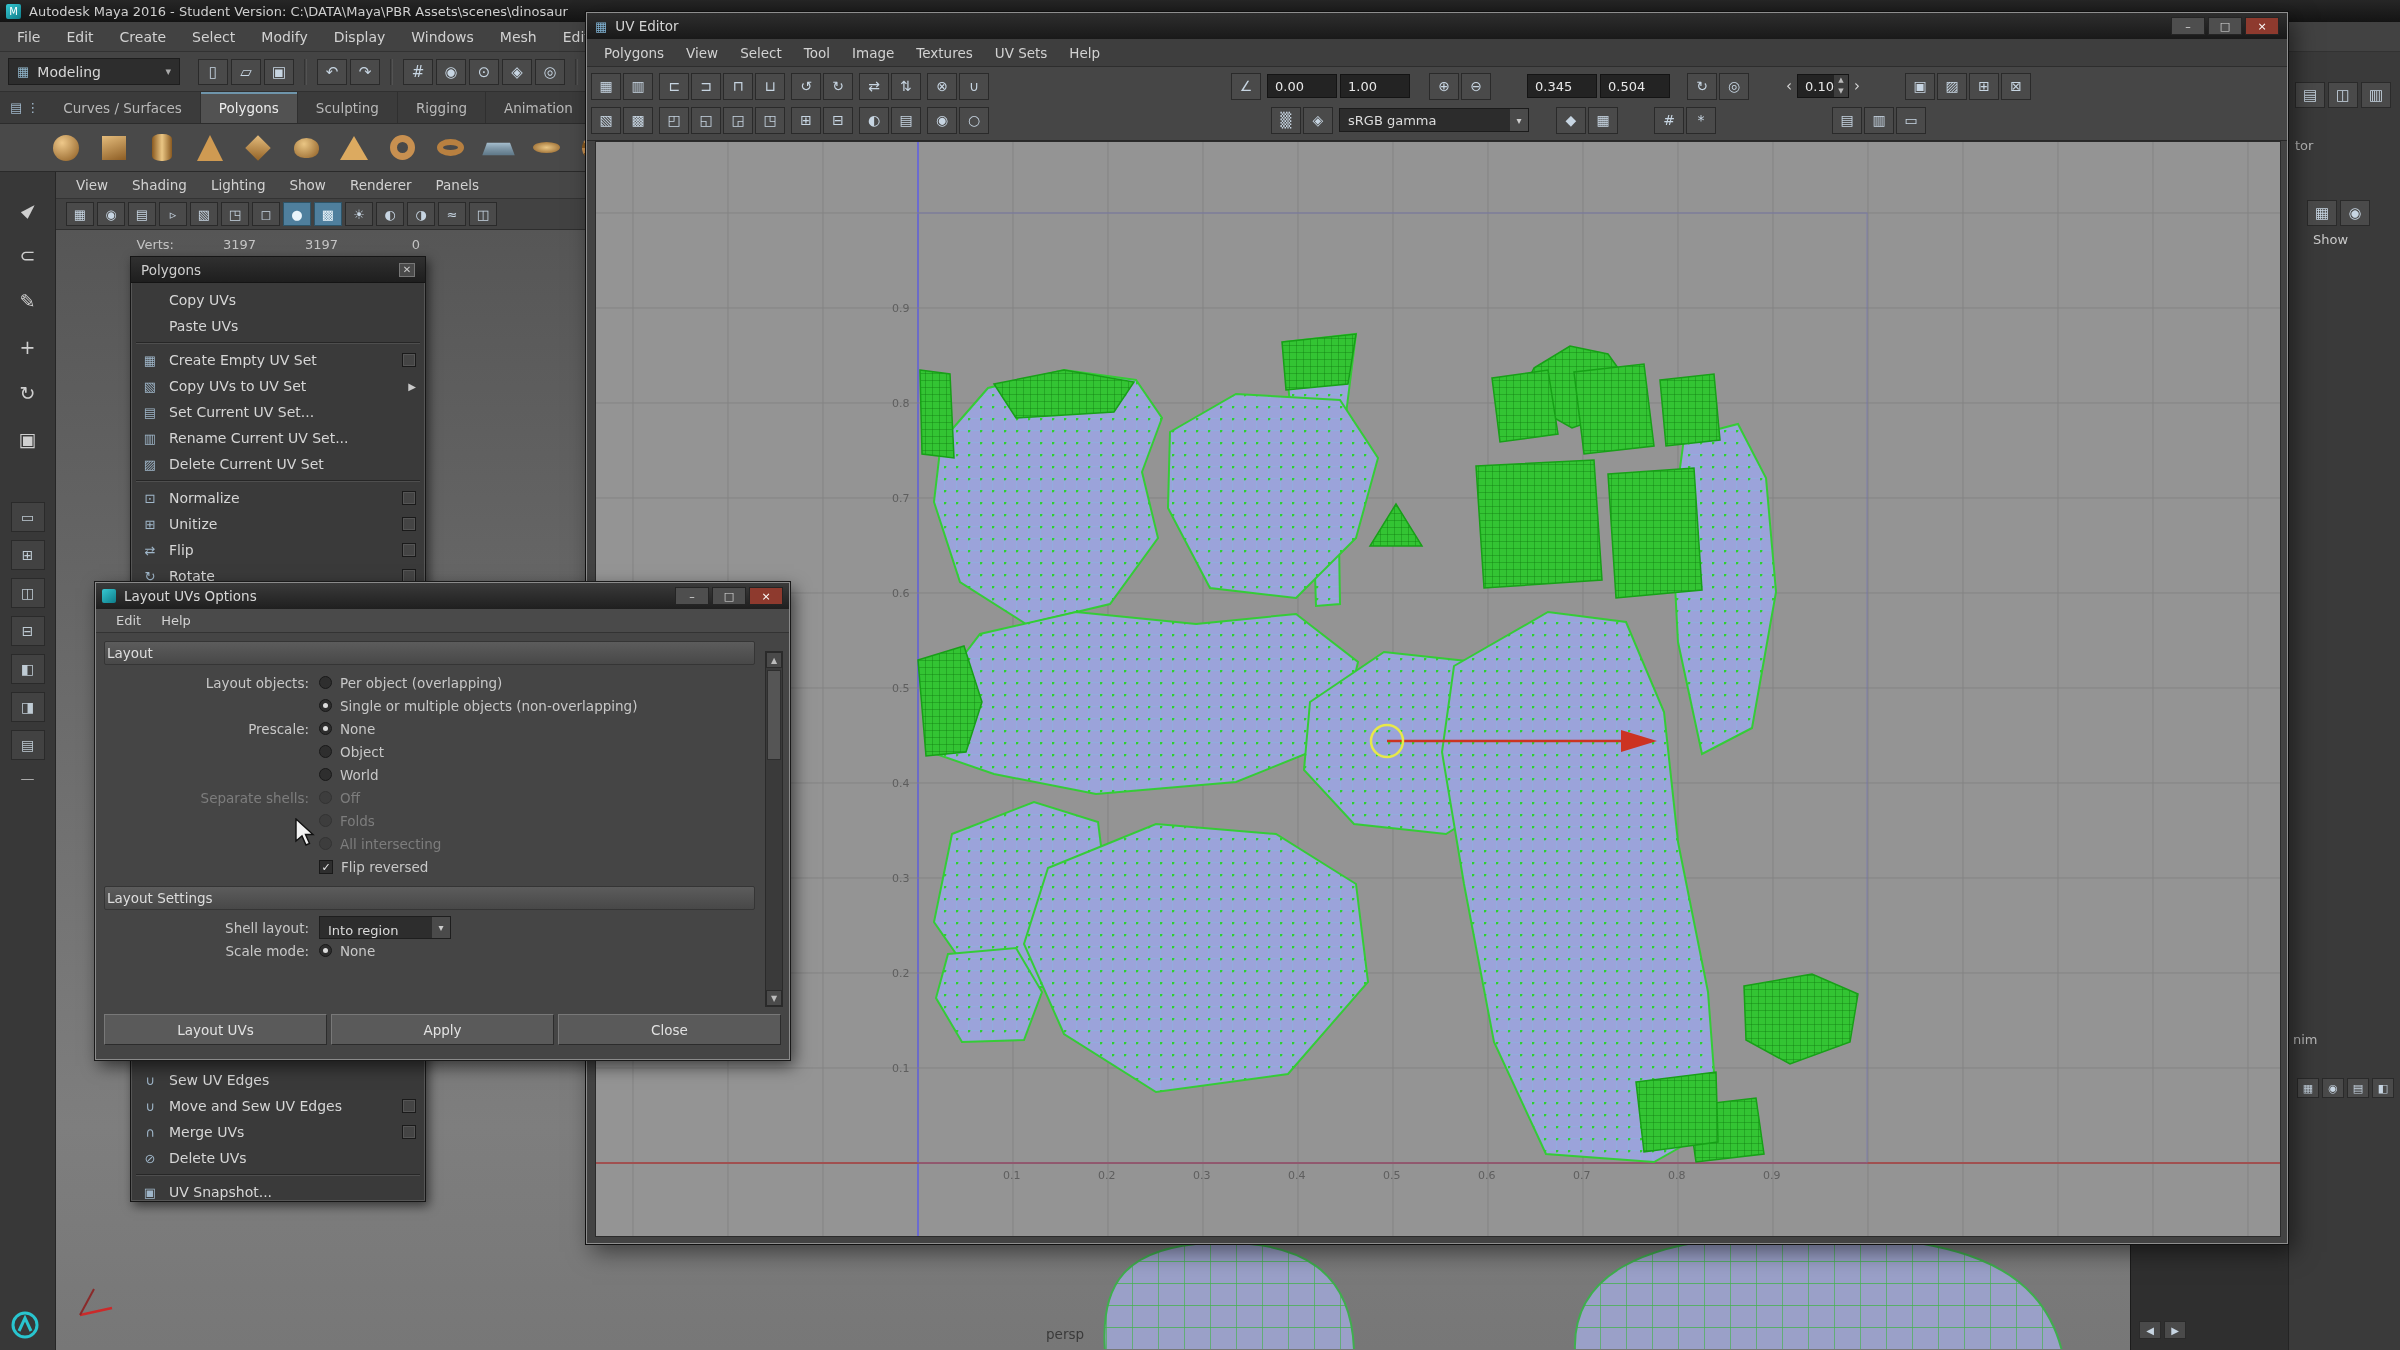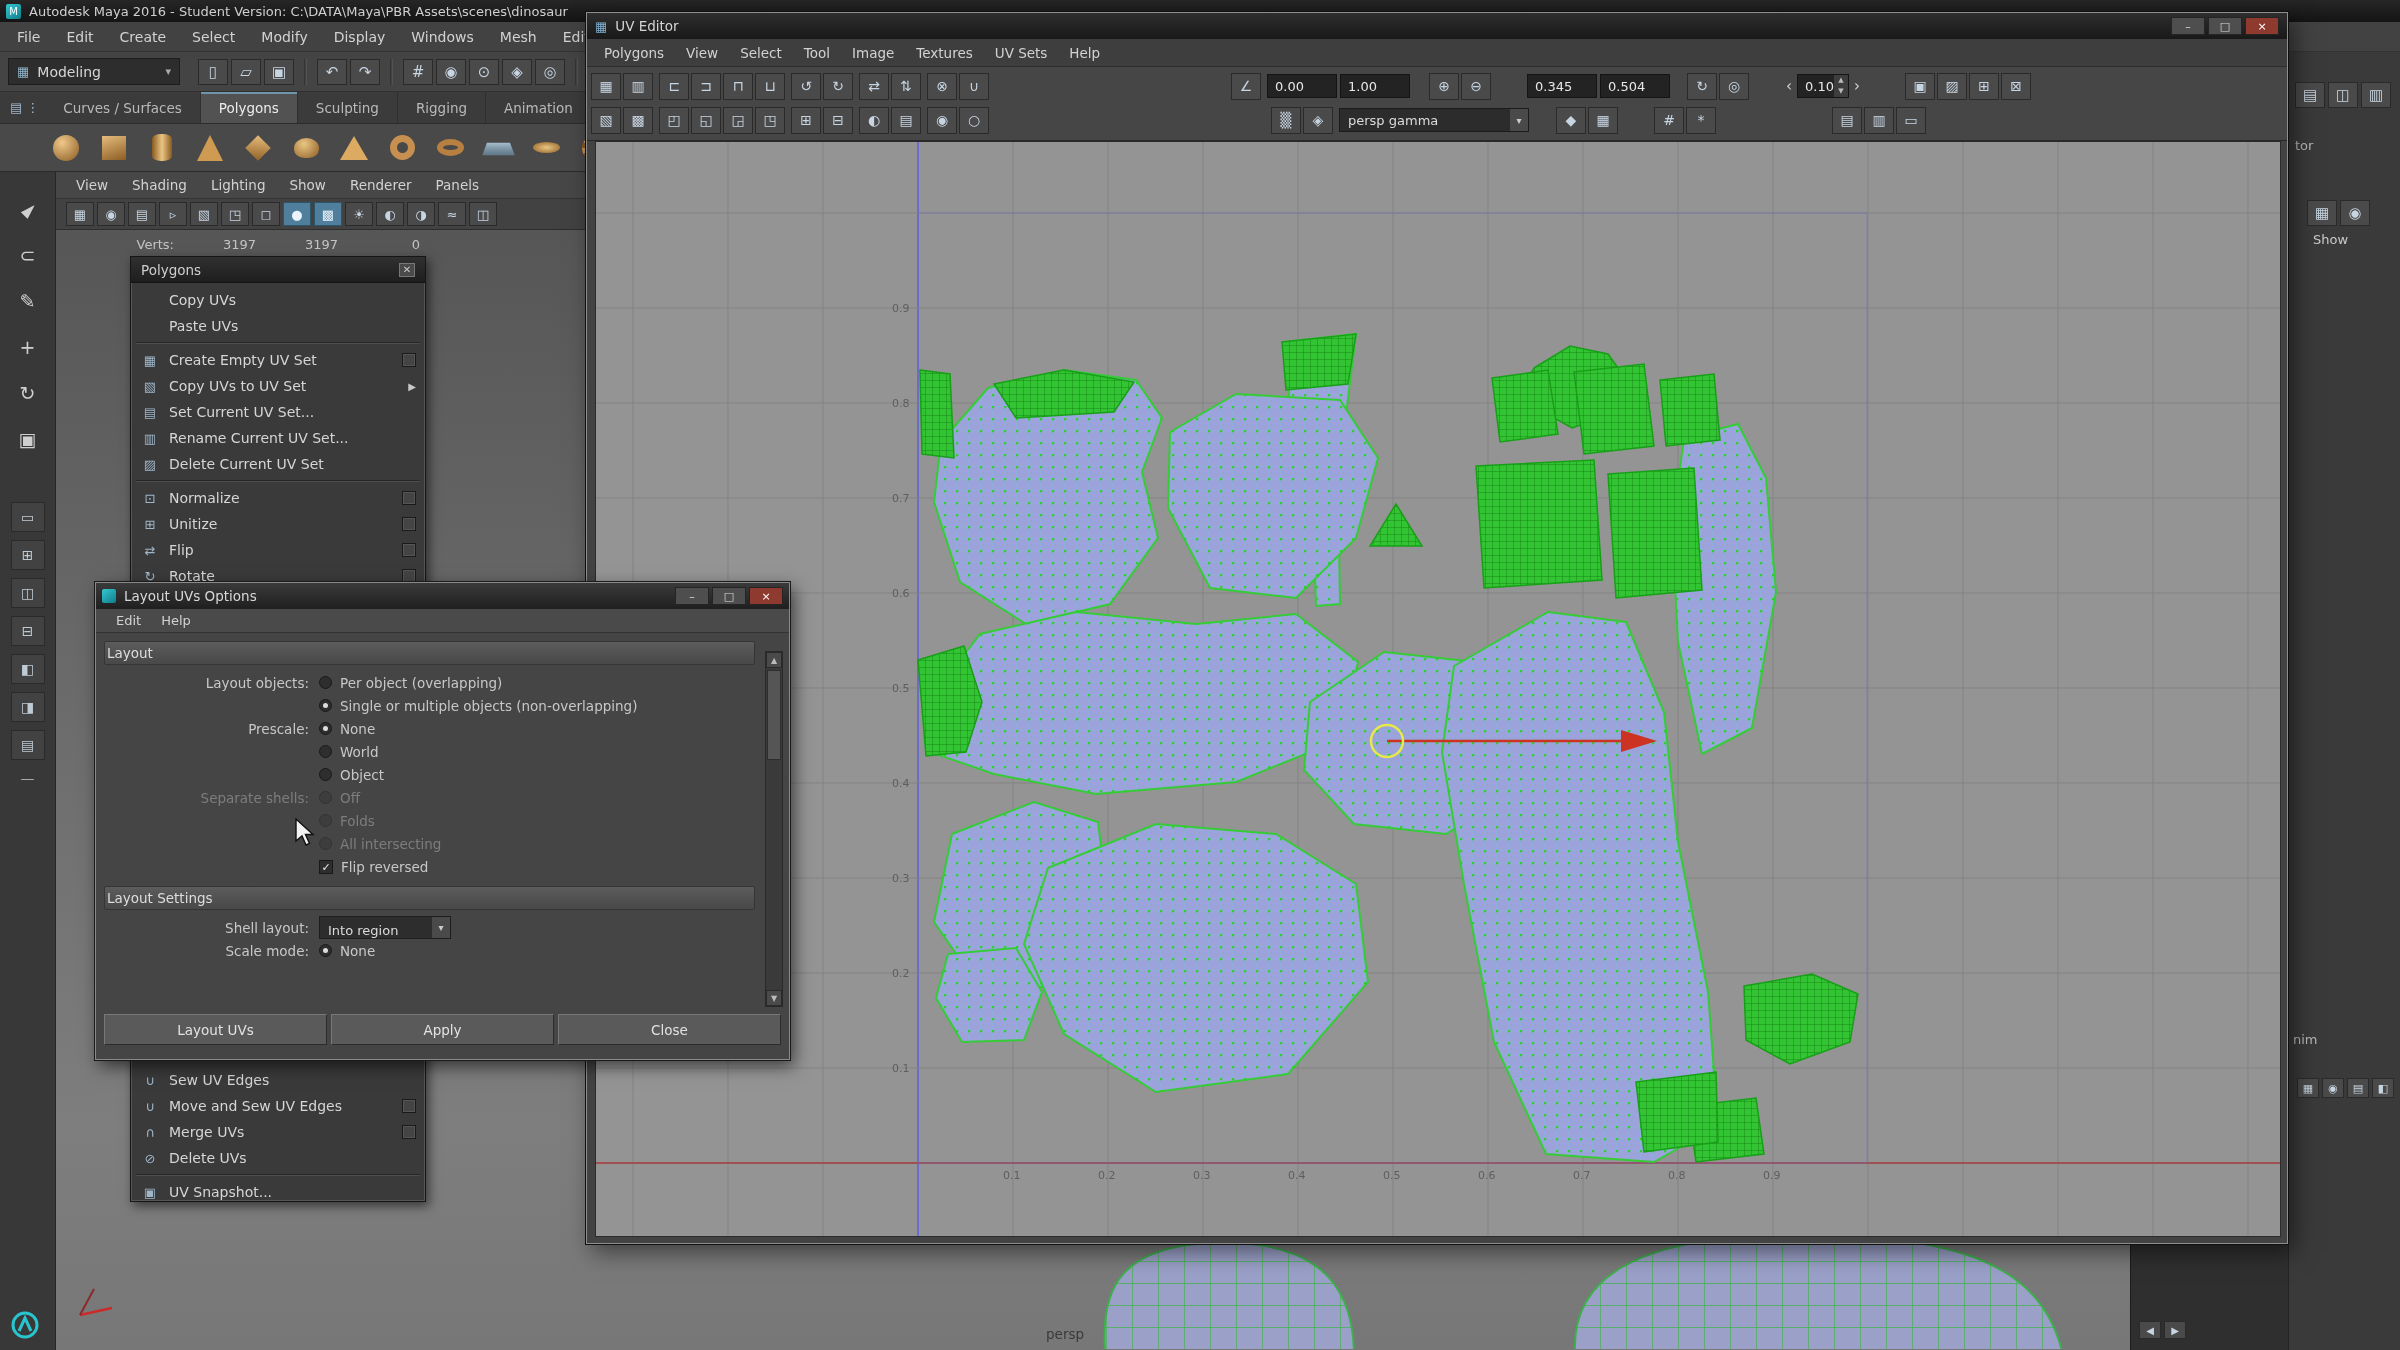--- a/index.html
+++ b/index.html
@@ -564,21 +564,21 @@
           <span class="tb-group">
             <span class="ibtn tb-btn">◉</span>
             <span class="ibtn tb-btn">○</span>
           </span>
           <span class="tb-gap" style="width: 276px;"></span>
           <span class="tb-group">
             <span class="ibtn tb-btn">▒</span>
             <span class="ibtn tb-btn">◈</span>
           </span>
           <span class="tb-select">
-            <span>persp gamma</span>
+            <span>sRGB gamma</span>
             <span class="sel-arrow">▾</span>
           </span>
           <span class="tb-gap" style="width: 24px;"></span>
           <span class="tb-group">
             <span class="ibtn tb-btn">◆</span>
             <span class="ibtn tb-btn">▦</span>
           </span>
           <span class="tb-gap" style="width: 30px;"></span>
           <span class="tb-group">
             <span class="ibtn tb-btn">#</span>
@@ -769,26 +769,26 @@
             <span>Single or multiple objects (non-overlapping)</span>
           </div>
           <div class="form-row">
             <span class="form-label">Prescale:</span>
             <span class="radio sel"></span>
             <span>None</span>
           </div>
           <div class="form-row">
             <span class="form-label"></span>
             <span class="radio"></span>
-            <span>World</span>
+            <span>Object</span>
           </div>
           <div class="form-row">
             <span class="form-label"></span>
             <span class="radio"></span>
-            <span>Object</span>
+            <span>World</span>
           </div>
           <div class="form-row">
             <span class="form-label disabled">Separate shells:</span>
             <span class="radio dis"></span>
             <span class="disabled">Off</span>
           </div>
           <div class="form-row">
             <span class="form-label disabled"></span>
             <span class="radio dis"></span>
             <span class="disabled">Folds</span>

